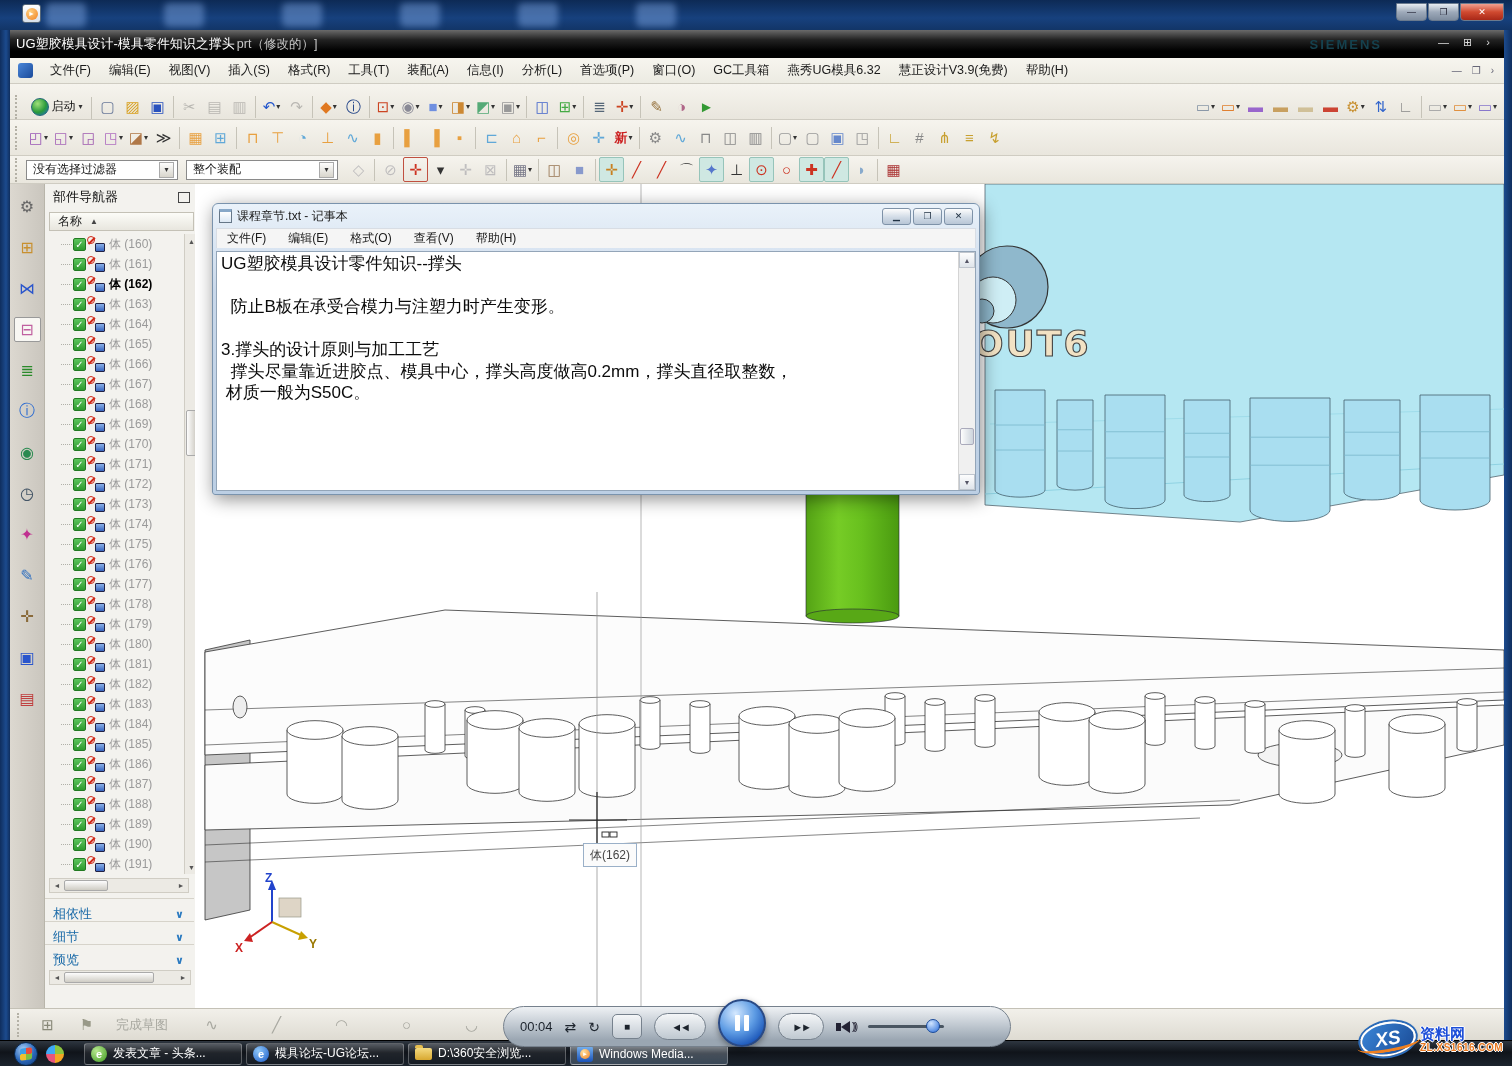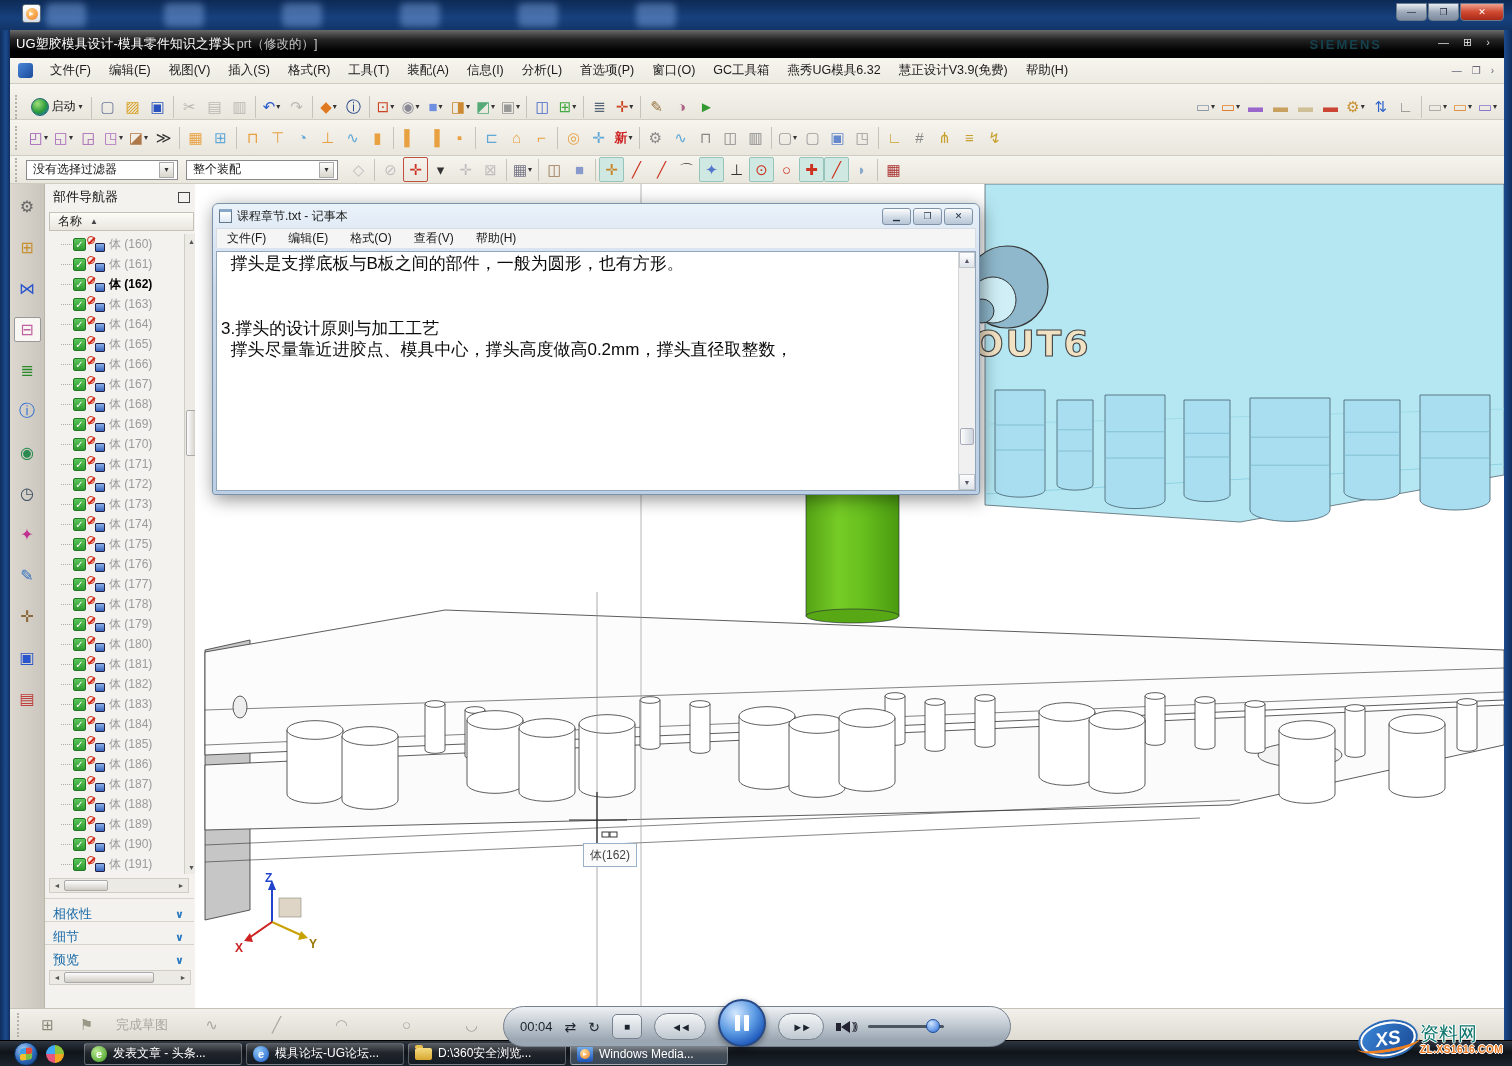--- a/index.html
+++ b/index.html
@@ -166,21 +166,21 @@
     display:flex;align-items:center;justify-content:center;flex:none;}
   .ico-wmp span{width:10px;height:10px;border-radius:50%;background:radial-gradient(circle at 35% 30%,#ffe0a0,#f08020);
     color:#fff;font-size:6px;display:flex;align-items:center;justify-content:center;}
   
   .wm{position:absolute;right:2px;bottom:3px;width:150px;height:48px;z-index:50;display:flex;align-items:center;gap:4px;}
   .wm-oval{width:56px;height:34px;border-radius:50%;border:2px solid #fff;flex:none;transform:rotate(-10deg);
     background:linear-gradient(135deg,#3a86d8,#1a4a95);display:flex;align-items:center;justify-content:center;
     font-style:italic;font-weight:bold;font-size:19px;color:#fff;box-shadow:0 0 0 2px #2a6ab8,0 1px 4px rgba(0,0,0,.4);position:relative;}
   .wm-oval:after{content:"";position:absolute;left:-6px;bottom:2px;width:64px;height:14px;border-bottom:3px solid #f08020;border-radius:50%;}
   .wm-col{display:flex;flex-direction:column;line-height:1;}
-  .wm-name{font-size:19px;font-weight:normal;color:#0f766e;
+  .wm-name{font-size:15px;font-weight:bold;color:#1d4ed8;
     text-shadow:-1px 0 #fff,1px 0 #fff,0 -1px #fff,0 1px #fff;}
   .wm-url{font-size:10px;font-weight:bold;color:#e87820;letter-spacing:.5px;margin-top:2px;
     text-shadow:-1px 0 #fff,1px 0 #fff,0 -1px #fff,0 1px #fff;}
 </style>
 </head>
 <body>
 
 <div class="screen">
 
   <div class="desktop-top">
@@ -1093,21 +1093,21 @@
       </span>
     </div>
     <div class="np-menu" id="np-menu">
         <span>文件(F)</span>
         <span>编辑(E)</span>
         <span>格式(O)</span>
         <span>查看(V)</span>
         <span>帮助(H)</span>
       </div>
     <div class="np-body">
-      <div class="np-text" id="np-text"><div>  撑头是支撑底板与B板之间的部件，一般为圆形，也有方形。</div><div>&nbsp;</div><div>&nbsp;</div><div>3.撑头的设计原则与加工工艺</div><div>  撑头尽量靠近进胶点、模具中心，撑头高度做高0.2mm，撑头直径取整数，</div></div>
+      <div class="np-text" id="np-text"><div>UG塑胶模具设计零件知识--撑头</div><div>&nbsp;</div><div>  防止B板在承受合模力与注塑力时产生变形。</div><div>&nbsp;</div><div>3.撑头的设计原则与加工工艺</div><div>  撑头尽量靠近进胶点、模具中心，撑头高度做高0.2mm，撑头直径取整数，</div><div> 材质一般为S50C。</div></div>
       <div class="np-scroll">
         <div class="np-sarrow">▲</div>
         <div class="np-sthumb"></div>
         <div class="np-sarrow bot">▼</div>
       </div>
     </div>
   </div>
 
   <div class="tip">
     <span>体(162)</span>

